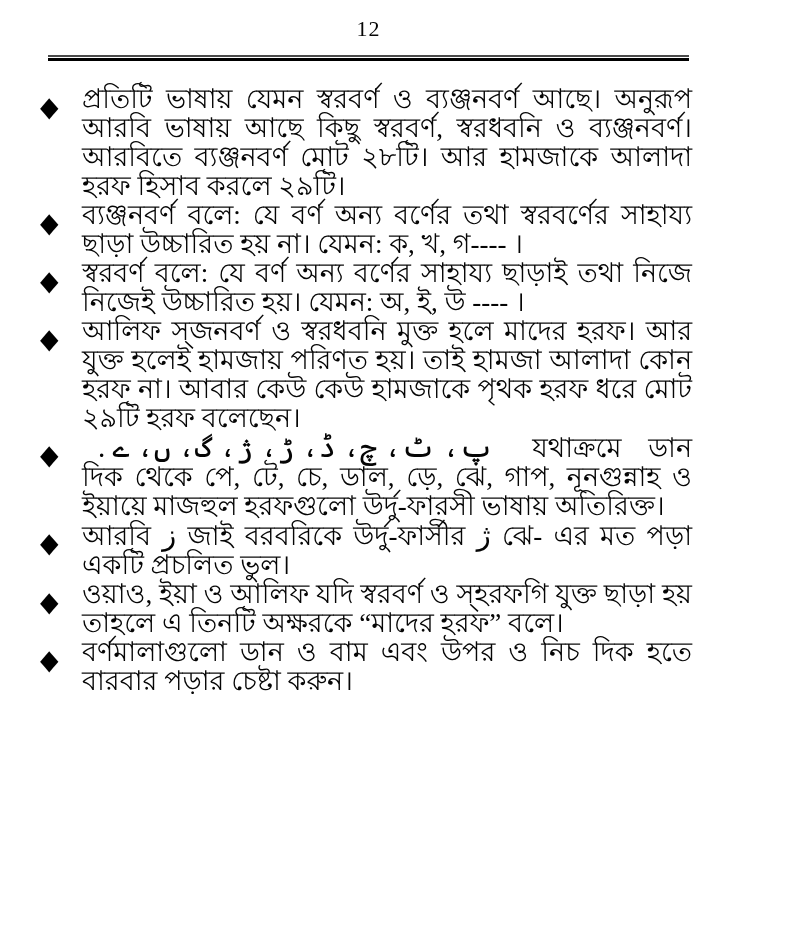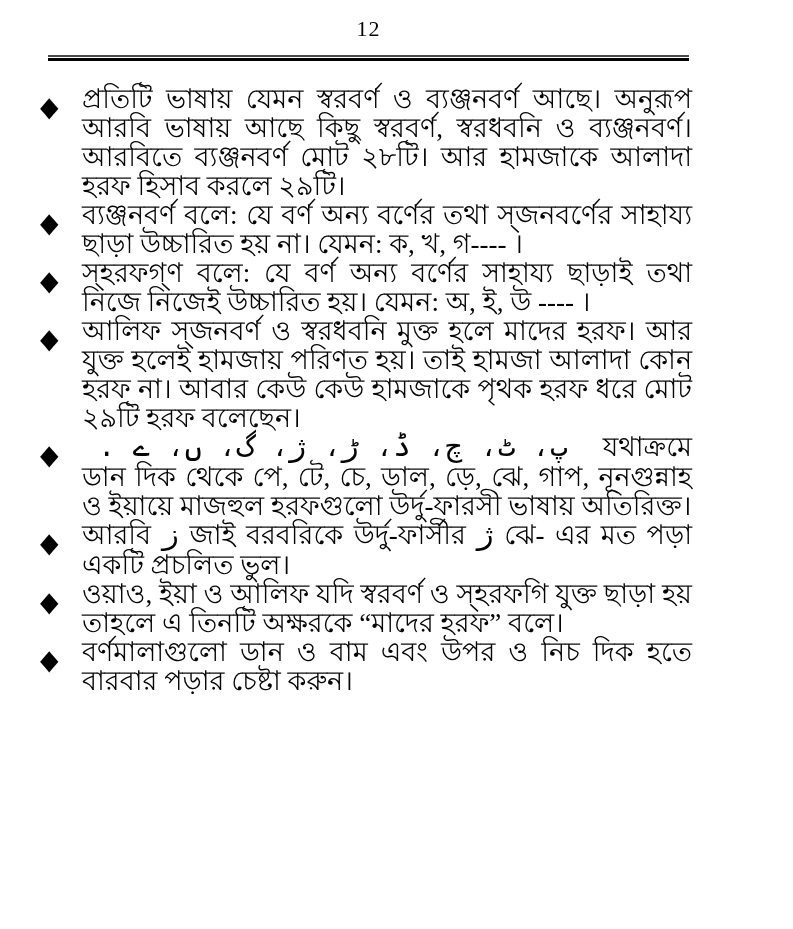--- a/index.html
+++ b/index.html
@@ -62,21 +62,21 @@
     flex: 1;
     font-size: 27px;
     line-height: 29px;
     text-align: justify;
     font-family: "Liberation Serif", "DejaVu Sans", serif;
   }
   .arabic {
     direction: rtl;
     unicode-bidi: isolate;
     font-size: 29px;
-    font-family: Liberation Mono, monospace;
+    font-family: Liberation Serif, serif;
   }
   .arabic.lead {
     display: inline-block;
     margin-left: 16px;
     margin-right: 12px;
   }
 </style>
 </head>
 <body>
 
@@ -95,28 +95,28 @@
       <li class="item">
         <span class="marker">◆</span>
         <div class="text">
           <span>প্রতিটি ভাষায় যেমন স্বরবর্ণ ও ব্যঞ্জনবর্ণ আছে। অনুরূপ আরবি ভাষায় আছে কিছু স্বরবর্ণ, স্বরধবনি ও ব্যঞ্জনবর্ণ। আরবিতে ব্যঞ্জনবর্ণ মোট ২৮টি। আর হামজাকে আলাদা হরফ হিসাব করলে ২৯টি।</span>
         </div>
       </li>
 
       <li class="item">
         <span class="marker">◆</span>
         <div class="text">
-          <span>ব্যঞ্জনবর্ণ বলে: যে বর্ণ অন্য বর্ণের তথা স্জনবর্ণের সাহায্য ছাড়া উচ্চারিত হয় না। যেমন: ক, খ, গ---- ।</span>
+          <span>ব্যঞ্জনবর্ণ বলে: যে বর্ণ অন্য বর্ণের তথা স্বরবর্ণের সাহায্য ছাড়া উচ্চারিত হয় না। যেমন: ক, খ, গ---- ।</span>
         </div>
       </li>
 
       <li class="item">
         <span class="marker">◆</span>
         <div class="text">
-          <span>স্হরফগ্ণ বলে: যে বর্ণ অন্য বর্ণের সাহায্য ছাড়াই তথা নিজে নিজেই উচ্চারিত হয়। যেমন: অ, ই, উ ---- ।</span>
+          <span>স্বরবর্ণ বলে: যে বর্ণ অন্য বর্ণের সাহায্য ছাড়াই তথা নিজে নিজেই উচ্চারিত হয়। যেমন: অ, ই, উ ---- ।</span>
         </div>
       </li>
 
       <li class="item">
         <span class="marker">◆</span>
         <div class="text">
           <span>আলিফ স্জনবর্ণ ও স্বরধবনি মুক্ত হলে মাদের হরফ। আর যুক্ত হলেই হামজায় পরিণত হয়। তাই হামজা আলাদা কোন হরফ না। আবার কেউ কেউ হামজাকে পৃথক হরফ ধরে মোট ২৯টি হরফ বলেছেন।</span>
         </div>
       </li>
 

